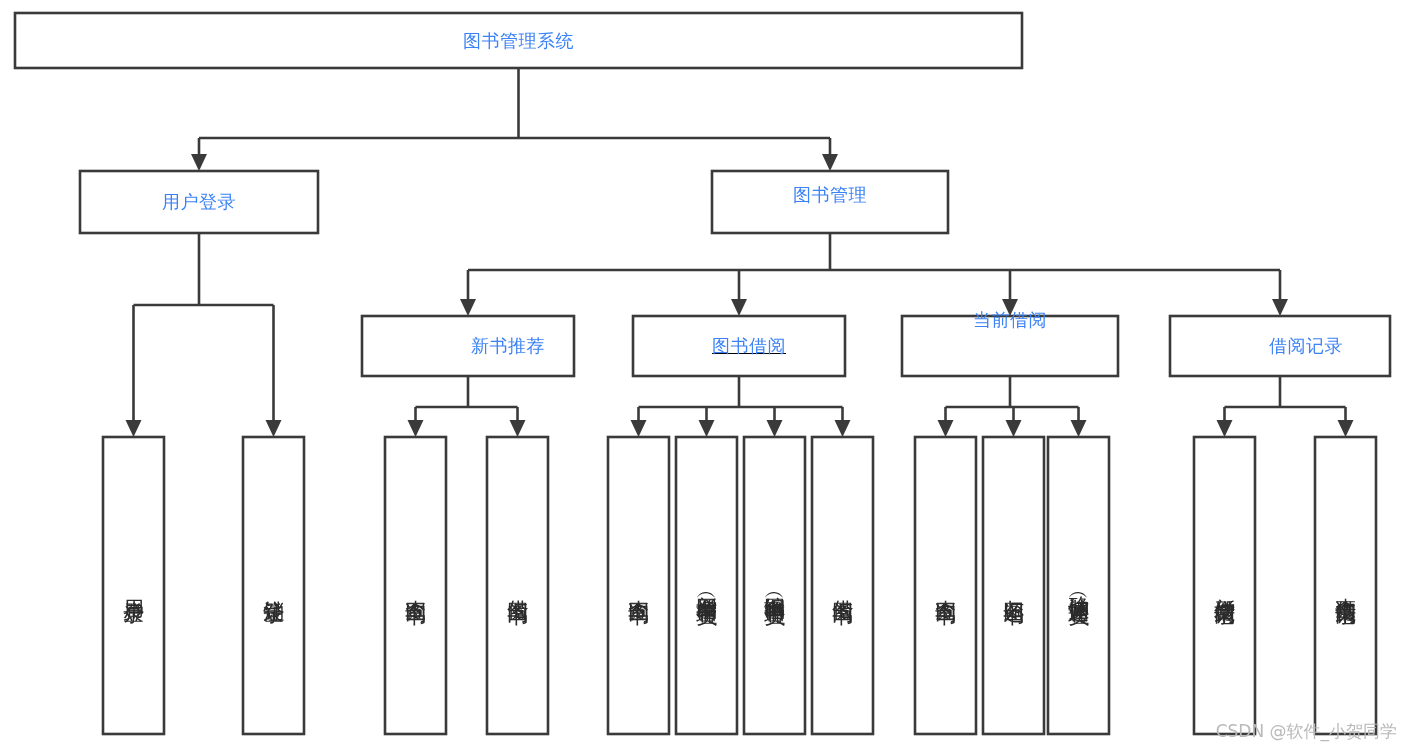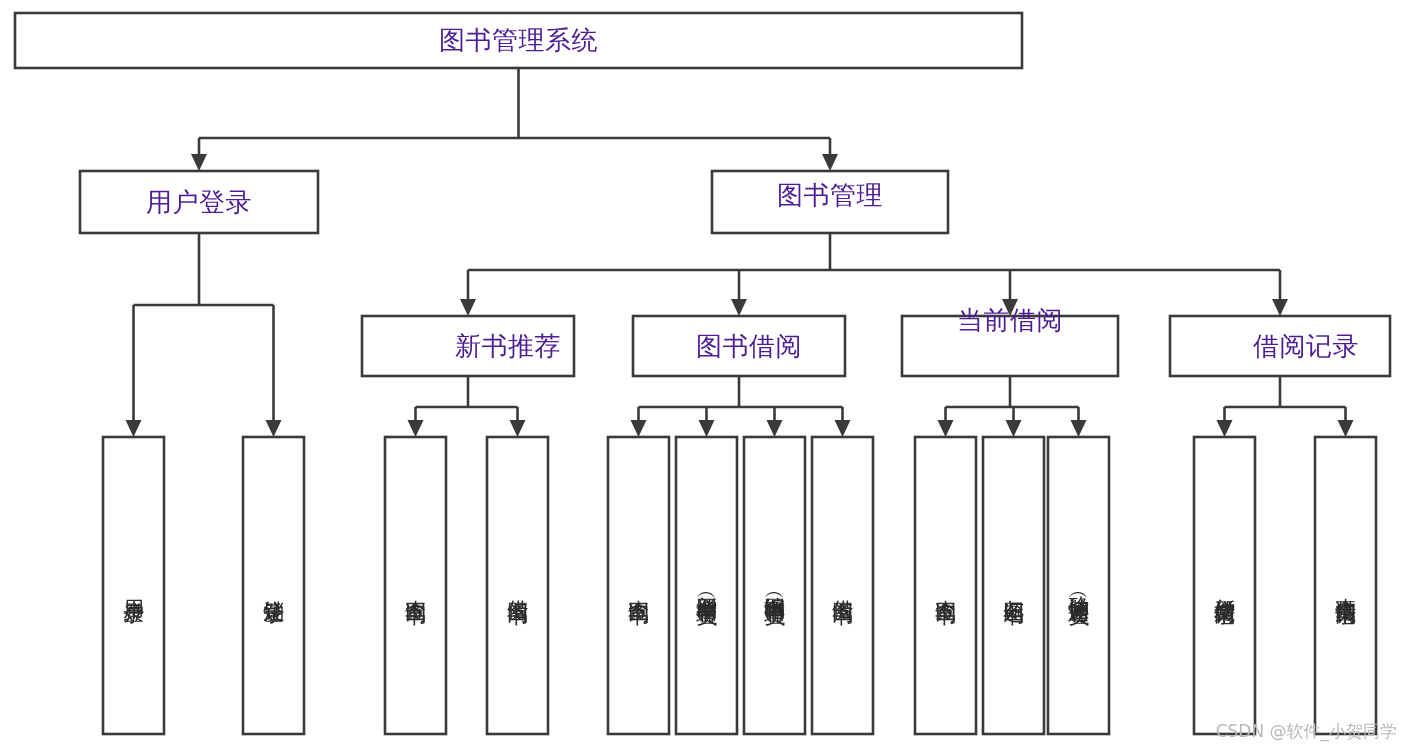--- a/index.html
+++ b/index.html
@@ -60,22 +60,22 @@
   }
   .hlabel-wrap {
     position: absolute;
     display: flex;
     align-items: center;
     justify-content: center;
     pointer-events: none;
   }
   .hlabel-text {
     font-family: "DejaVu Sans", "Liberation Sans", sans-serif;
-    font-size: 26px;
-    color: #4c1d95;
+    font-size: 18px;
+    color: #3b82f6;
     white-space: nowrap;
     letter-spacing: 0.5px;
   }
   #watermark {
     position: absolute;
     right: 8px;
     bottom: 4px;
     font-family: "DejaVu Sans", "Liberation Sans", sans-serif;
     font-size: 17px;
     color: #b9b9b9;
@@ -173,21 +173,21 @@
       </div>
       <div class="hlabel-wrap" style="left: 80px; top: 171px; width: 238px; height: 62px;">
         <div class="hlabel-text">用户登录</div>
       </div>
       <div class="hlabel-wrap" style="left: 712px; top: 171px; width: 236px; height: 48px;">
         <div class="hlabel-text">图书管理</div>
       </div>
       <div class="hlabel-wrap" style="left: 362px; top: 316px; width: 212px; height: 60px; padding-left: 40px;">
         <div class="hlabel-text">新书推荐</div>
       </div>
-      <div class="hlabel-wrap" style="left: 633px; top: 316px; width: 232px; height: 60px;">
+      <div class="hlabel-wrap" style="left: 633px; top: 316px; width: 232px; height: 60px; text-decoration: underline;">
         <div class="hlabel-text">图书借阅</div>
       </div>
       <div class="hlabel-wrap" style="left: 902px; top: 296px; width: 216px; height: 48px;">
         <div class="hlabel-text">当前借阅</div>
       </div>
       <div class="hlabel-wrap" style="left: 1190px; top: 316px; width: 232px; height: 60px;">
         <div class="hlabel-text">借阅记录</div>
       </div>
       <div class="vlabel-wrap" style="left: 103px; top: 443px; width: 61px; height: 285px; padding-top: 139.5px;">
         <div class="vlabel-text">用户登录</div>

